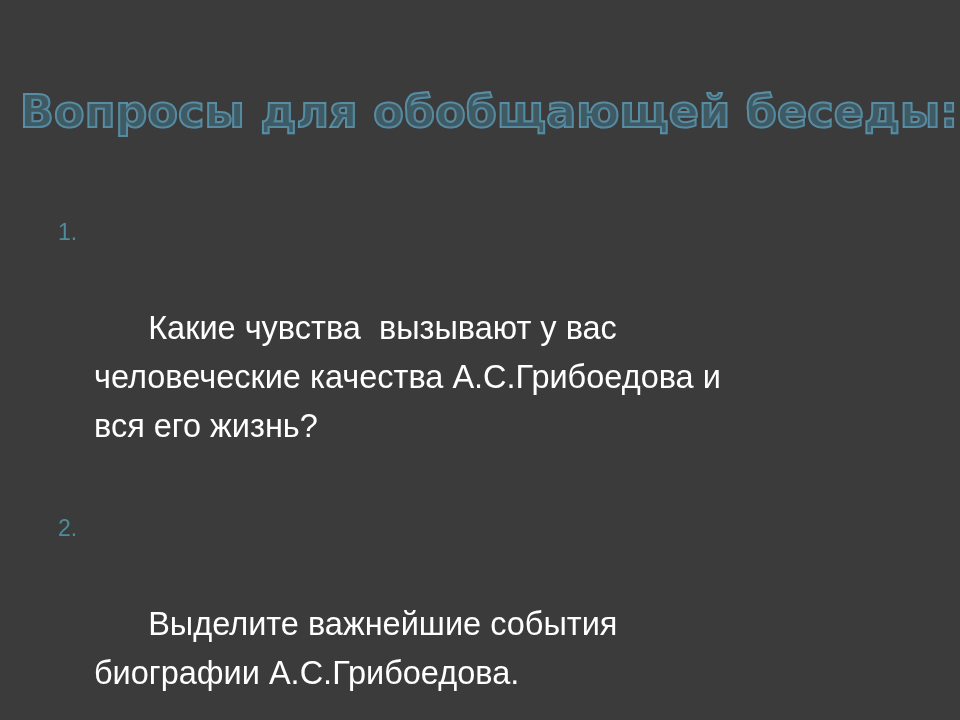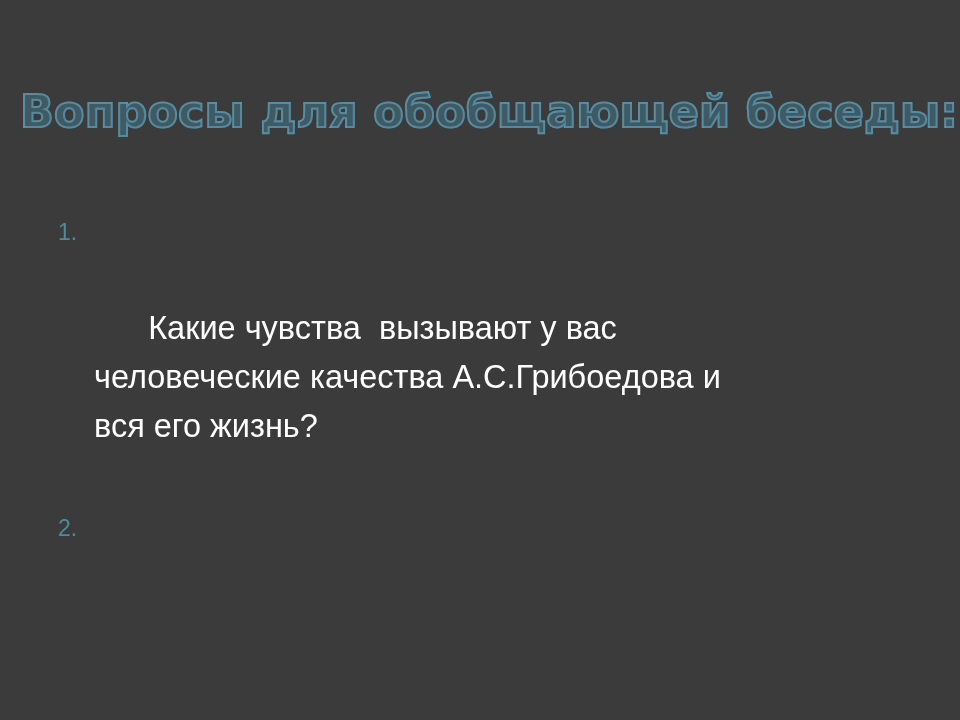--- a/index.html
+++ b/index.html
@@ -105,17 +105,18 @@
 
   <ol id="question-list">
 
     <li class="q-item">
       <span class="q-num">1.</span>
       <span class="q-text">Какие чувства  вызывают у вас человеческие качества А.С.Грибоедова и вся его жизнь?</span>
     </li>
 
     <li class="q-item">
       <span class="q-num">2.</span>
+      <span class="q-text">Выделите важнейшие события биографии А.С.Грибоедова.</span>
     </li>
 
   </ol>
 
 </div>
 
 </body></html>

